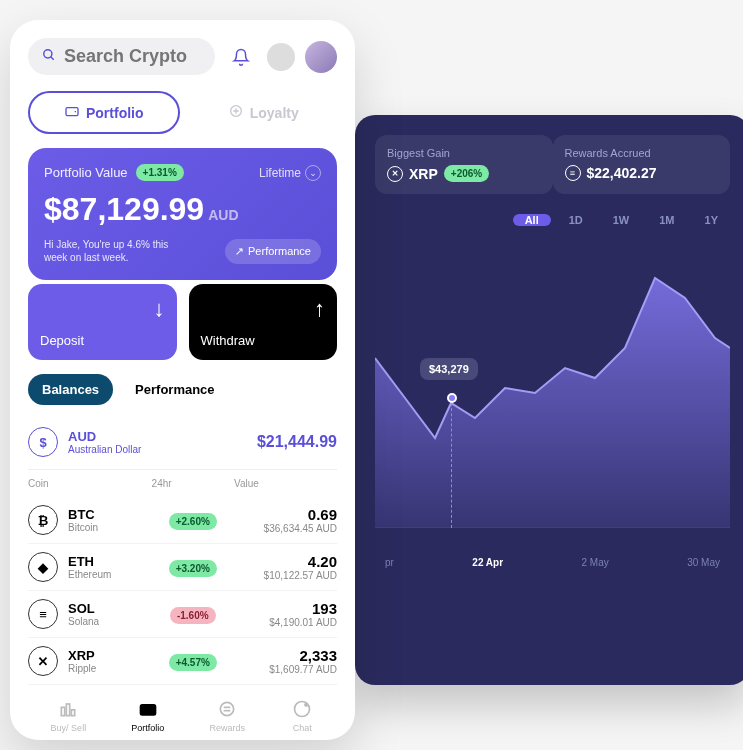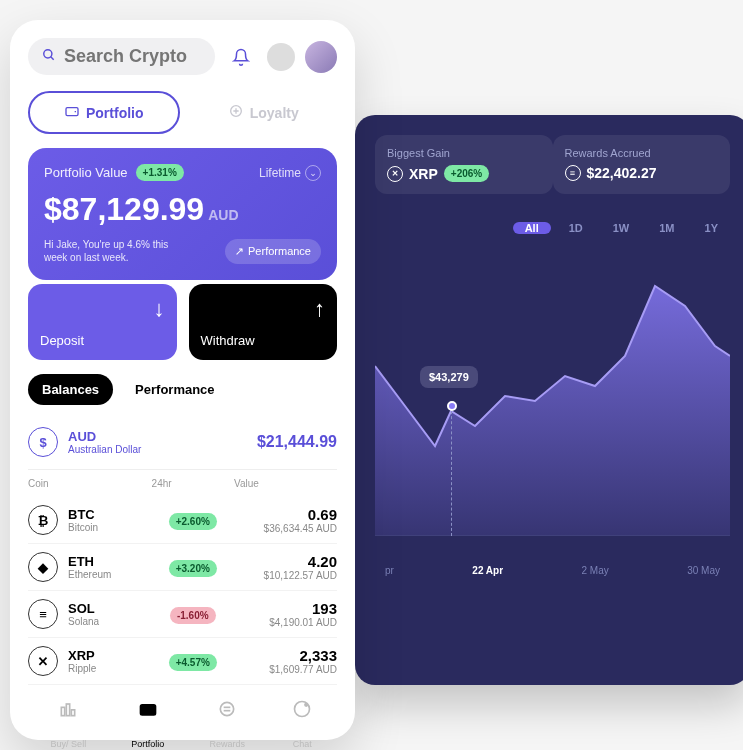--- a/index.html
+++ b/index.html
@@ -29,46 +29,46 @@
 .pc-msg { font-size:10px; opacity:0.85; max-width:150px; line-height:1.3; }
 .perf-btn { background:rgba(255,255,255,0.18); padding:6px 10px; border-radius:14px; font-size:11px; display:flex; align-items:center; gap:4px; }
 .action-row { display:flex; gap:12px; margin-bottom:14px; }
 .action-btn { flex:1; height:76px; border-radius:14px; padding:12px; display:flex; flex-direction:column; justify-content:space-between; color:#fff; }
 .action-btn.deposit { background:#6c5ce7; }
 .action-btn.withdraw { background:#000; }
 .action-arrow { align-self:flex-end; font-size:22px; }
 .action-label { font-size:13px; font-weight:500; }
 .tabs { display:flex; gap:8px; margin-bottom:14px; }
 .tab { padding:8px 14px; border-radius:18px; font-size:13px; font-weight:600; }
-.tab.active { background:#000000; color:#fff;text-align:right; }
+.tab.active { background:#0c4a6e; color:#fff;text-align:right; }
 .tab.inactive { color:#000; }
 .aud-row { display:flex; align-items:center; justify-content:space-between; padding:8px 0 12px; border-bottom:1px solid #eee; }
 .aud-left { display:flex; align-items:center; gap:10px; }
 .coin-circle { width:30px; height:30px; border:1.5px solid #333; border-radius:50%; display:flex; align-items:center; justify-content:center; font-size:13px; font-weight:700; }
 .aud-name { color:#5a4fd8; font-size:13px; font-weight:700; }
 .aud-sub { font-size:10px; color:#5a4fd8; }
 .aud-val { color:#5a4fd8; font-size:16px; font-weight:700; }
 .list-header { display:flex; justify-content:space-between; font-size:10px; color:#999; padding:8px 0; }
 .list-header span:nth-child(1){flex:1.2}
 .list-header span:nth-child(2){flex:0.8;text-align:left}
 .list-header span:nth-child(3){flex:1;text-align:left}
 .coin-row { display:flex; align-items:center; padding:8px 0; border-bottom:1px solid #f2f2f2; }
 .coin-left { display:flex; align-items:center; gap:10px; flex:1.2; }
 .coin-name { font-size:13px; font-weight:700; }
 .coin-sub { font-size:10px; color:#888; }
 .coin-mid { flex:0.8; text-align:center; }
 .coin-right { flex:1; text-align:right; }
 .coin-qty { font-size:15px; font-weight:700; }
 .coin-val { font-size:10px; color:#888; }
 .bottom-nav { margin-top:auto; display:flex; justify-content:space-around; padding-top:12px; }
-.bn-item { display:flex; flex-direction:column; align-items:center; gap:18px; font-size:9px; color:#bbb; }
+.bn-item { display:flex; flex-direction:column; align-items:center; gap:2px; font-size:9px; color:#bbb; }
 .bn-item.active { color:#000; }
 .bn-icon { width:24px; height:24px; display:flex; align-items:center; justify-content:center; }
 
-.dp-cards { display:flex; gap:0; margin-bottom:28px;justify-content:space-between; }
+.dp-cards { display:flex; gap:0; margin-bottom:20px;justify-content:space-between; }
 .dp-card { flex:1; background:rgba(255,255,255,0.08); border-radius:12px; padding:12px; }
 .dp-card-label { font-size:11px; color:#a0a5d0; margin-bottom:6px; }
 .dp-card-row { display:flex; align-items:center; gap:6px; color:#fff; font-size:14px; font-weight:700; }
 .range-row { display:flex; justify-content:flex-end; gap:6px; margin-bottom:12px; }
 .range-btn { padding:0 12px; border-radius:14px; font-size:11px; color:#8a90c5; font-weight:600; }
 .range-btn.active { background:#6c5ce7; color:#fff; }
 .chart-wrap { position:relative; height:330px; }
 .chart-tooltip { position:absolute; left:45px; top:120px; background:#4a4a7a; color:#fff; font-size:11px; font-weight:700; padding:5px 9px; border-radius:8px; z-index:3; }
 .chart-dot { position:absolute; left:72px; top:155px; width:10px; height:10px; background:#8a7cf5; border:2px solid #fff; border-radius:50%; z-index:3; }
 .chart-vline { position:absolute; left:76px; top:160px; height:130px; border-left:1.5px dashed #8a90c5; z-index:2; }

